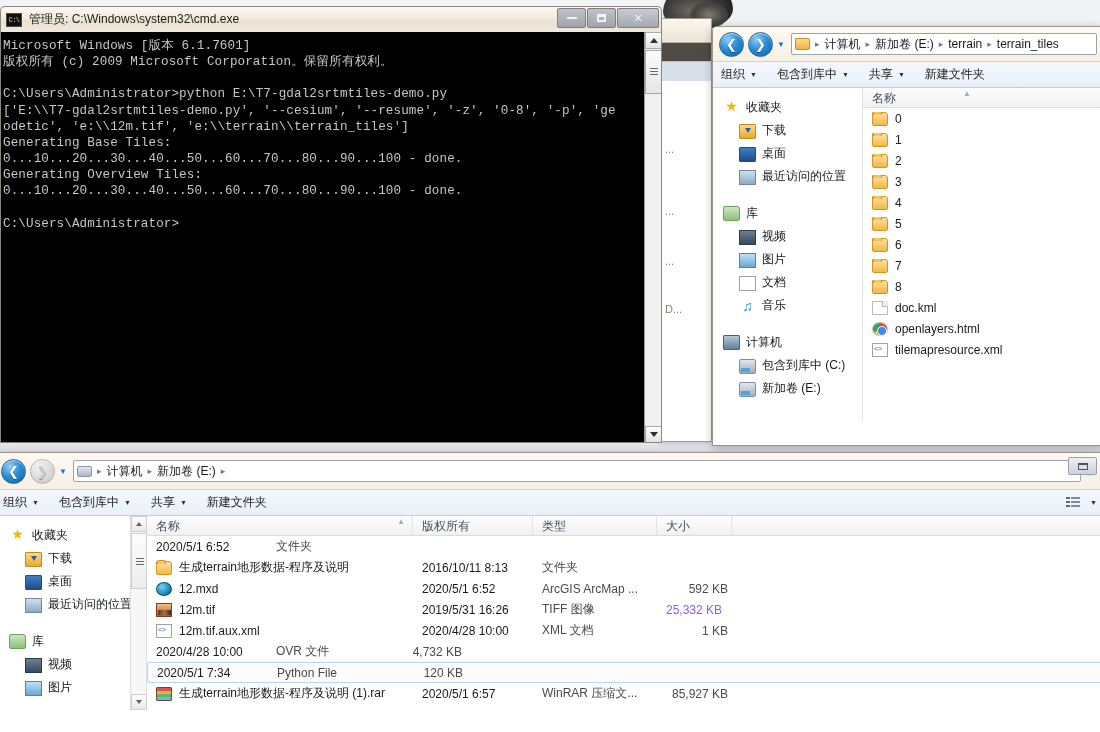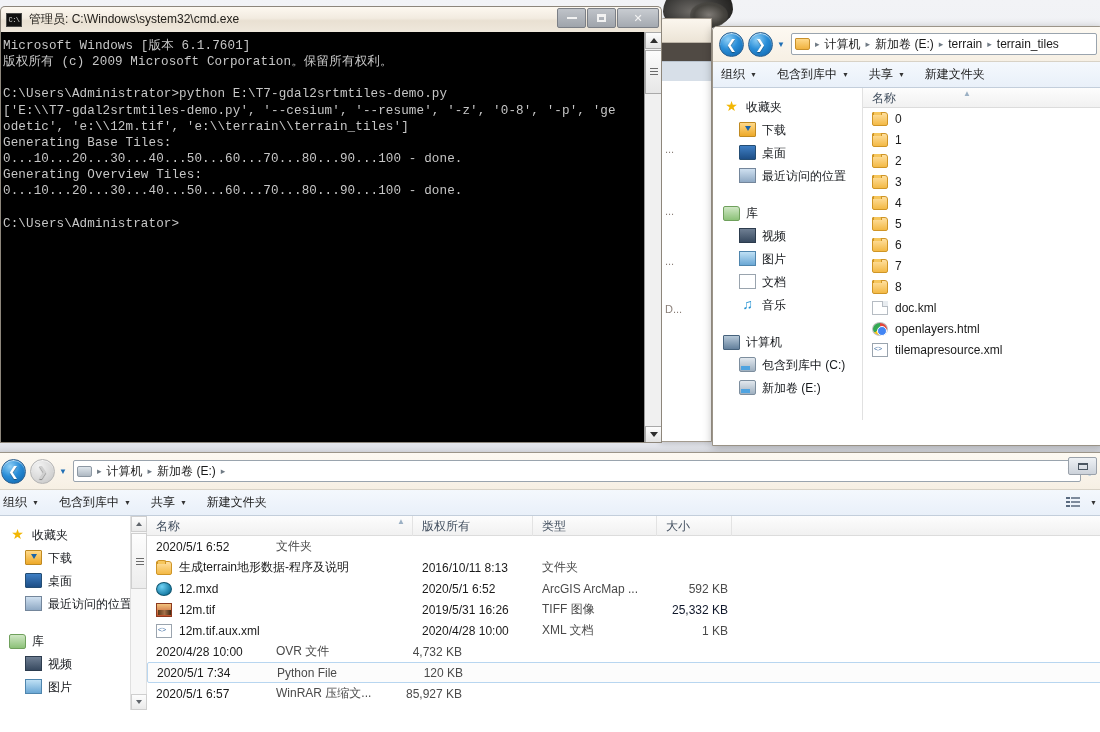--- a/index.html
+++ b/index.html
@@ -120,21 +120,21 @@
   .tbcar{ margin-left:5px; font-size:7px; color:#333; }
   .viewbtn{ margin-left:auto; display:flex;align-items:center;gap:5px;}
   .viewicon{ width:14px;height:11px; display:grid; grid-template-columns:4px 9px; gap:1px;}
   .vi-l{ background:repeating-linear-gradient(180deg,#5a6b80 0 2px,transparent 2px 4px);}
   .vi-r{ background:repeating-linear-gradient(180deg,#7e8b9c 0 2px,transparent 2px 4px);}
 
   .ex-body{ display:flex; background:#fff; }
   .ex-nav{ width:148px; flex:0 0 auto; padding:8px 0 0 0; position:relative;
      border-right:1px solid #e1e1e1; }
   .navgrp{ font-size:12px; color:#15181c; display:flex; align-items:center; padding:3px 0 3px 10px; }
-  .navsub{ font-size:12px; color:#15181c; display:flex; align-items:flex-start; padding:3px 0 3px 26px; }
+  .navsub{ font-size:12px; color:#15181c; display:flex; align-items:flex-end; padding:3px 0 3px 26px; }
   .nic{ width:17px;height:15px;margin-right:6px;flex:0 0 auto; position:relative;}
   .i-star{ color:#f2b705; font-size:14px; line-height:13px; text-align:center; }
   .i-dl{ background:linear-gradient(180deg,#ffd98a,#eda928); border:1px solid #c08a22; border-radius:1px;}
   .i-dl:after{content:"";position:absolute;left:5px;top:3px;width:0;height:0;
     border-left:3px solid transparent;border-right:3px solid transparent;border-top:5px solid #1c64a8;}
   .i-desk{ background:linear-gradient(180deg,#3f7fc4,#1d4e86); border:1px solid #244d74; border-radius:1px;}
   .i-recent{ background:linear-gradient(180deg,#cfe0f0,#8fa9c4); border:1px solid #74869b;}
   .i-lib{ background:linear-gradient(180deg,#cfe7c4,#8cc178); border:1px solid #6fa05c; border-radius:2px 3px 2px 2px;}
   .i-video{ background:linear-gradient(180deg,#6f7f93,#384a60); border:1px solid #2c3b4d;}
   .i-pic{ background:linear-gradient(180deg,#bfe0f5,#6aa7d4); border:1px solid #4f85ad;}
@@ -570,21 +570,21 @@
             <div class="cel" style="width:124px;color:#4a4a4a">ArcGIS ArcMap ...</div>
             <div class="cel" style="width:75px;text-align:right;padding-right:4px;color:#4a4a4a">592 KB</div>
           </div>
           <div class="row">
             <div class="nm" style="width:266px">
               <span class="fic f-tif"></span>
               <span>12m.tif</span>
             </div>
             <div class="cel" style="width:120px">2019/5/31 16:26</div>
             <div class="cel" style="width:124px;color:#4a4a4a">TIFF 图像</div>
-            <div class="cel" style="width:75px;text-align:right;padding-right:4px;color:#0f172a">25,332 KB</div>
+            <div class="cel" style="width:75px;padding-right:4px;color:#8b5cf6">25,332 KB</div>
           </div>
           <div class="row">
             <div class="nm" style="width:266px">
               <span class="fic f-xml"></span>
               <span>12m.tif.aux.xml</span>
             </div>
             <div class="cel" style="width:120px">2020/4/28 10:00</div>
             <div class="cel" style="width:124px;color:#4a4a4a">XML 文档</div>
             <div class="cel" style="width:75px;text-align:right;padding-right:4px;color:#4a4a4a">1 KB</div>
           </div>
@@ -592,20 +592,24 @@
             <div class="cel" style="width:120px">2020/4/28 10:00</div>
             <div class="cel" style="width:124px;color:#4a4a4a">OVR 文件</div>
             <div class="cel" style="width:75px;text-align:right;padding-right:4px;color:#4a4a4a">4,732 KB</div>
           </div>
           <div class="row sel">
             <div class="cel" style="width:120px">2020/5/1 7:34</div>
             <div class="cel" style="width:124px;color:#4a4a4a">Python File</div>
             <div class="cel" style="width:75px;text-align:right;padding-right:4px;color:#4a4a4a">120 KB</div>
           </div>
           <div class="row">
+            <div class="nm" style="width:266px">
+              <span class="fic f-rar"></span>
+              <span>生成terrain地形数据-程序及说明 (1).rar</span>
+            </div>
             <div class="cel" style="width:120px">2020/5/1 6:57</div>
             <div class="cel" style="width:124px;color:#4a4a4a">WinRAR 压缩文...</div>
             <div class="cel" style="width:75px;text-align:right;padding-right:4px;color:#4a4a4a">85,927 KB</div>
           </div>
         </div>
     </div>
   </div>
 </div>
 
 </body></html>

